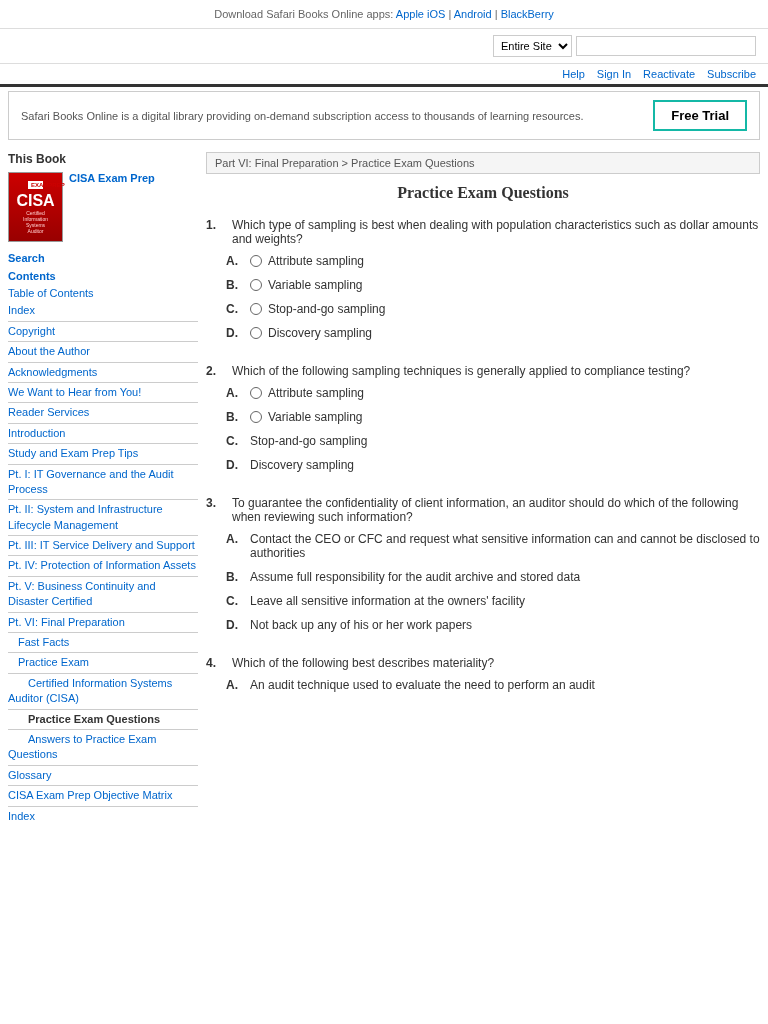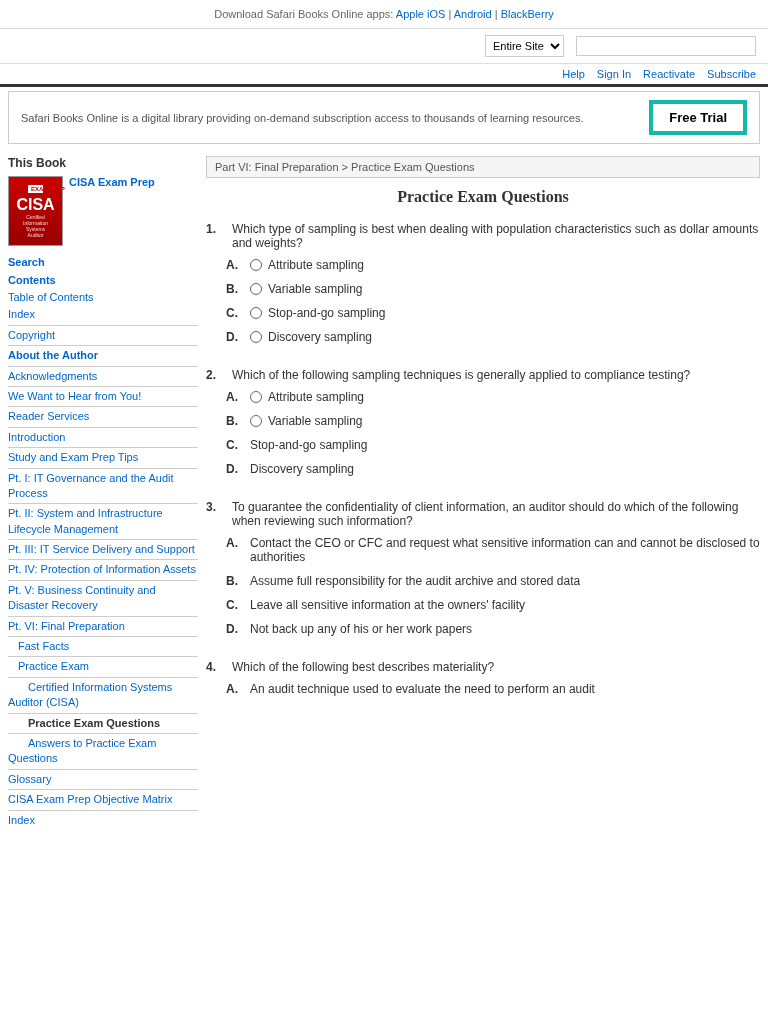--- a/index.html
+++ b/index.html
@@ -3,32 +3,32 @@
   <meta charset="utf-8">
   <style>
     * { margin: 0; padding: 0; box-sizing: border-box; }
     body { font-family: Arial, sans-serif; font-size: 12px; color: #333; background: #fff; width: 768px; }
 
     
     .top-bar { text-align: center; padding: 8px; font-size: 11px; color: #666; border-bottom: 1px solid #ddd; }
     .top-bar a { color: #0066cc; text-decoration: none; }
 
     
-    .search-bar { display: flex; justify-content: flex-end; align-items: center; padding: 6px 12px; border-bottom: 1px solid #ddd; gap: 8px; }
+    .search-bar { display: flex; justify-content: flex-end; align-items: center; padding: 6px 12px; border-bottom: 1px solid #ddd; }
     .search-bar select { font-size: 11px; border: 1px solid #ccc; padding: 3px; margin-right: 4px; background: #fff; }
     .search-bar input { font-size: 11px; border: 1px solid #ccc; padding: 3px; width: 180px; }
 
     
     .nav-bar { display: flex; justify-content: flex-end; align-items: center; padding: 4px 12px; border-bottom: 3px solid #333; gap: 12px; font-size: 11px; }
     .nav-bar a { color: #0066cc; text-decoration: none; }
 
     
     .promo-bar { display: flex; justify-content: space-between; align-items: center; padding: 8px 12px; border: 1px solid #ccc; margin: 4px 8px; background: #fff; }
     .promo-bar .promo-text { font-size: 11px; color: #555; }
-    .free-trial-btn { background: #fff; border: 4px solid #14b8a6; padding: 6px 16px; font-size: 13px; font-weight: bold; cursor: pointer; }
+    .free-trial-btn { background: #fff; border: 2px solid #14b8a6; padding: 6px 16px; font-size: 13px; font-weight: bold; cursor: pointer; }
 
     
     .main-layout { display: flex; padding: 8px; gap: 8px; }
 
     
     .sidebar { width: 190px; flex-shrink: 0; font-size: 11px; }
     .sidebar-title { font-weight: bold; color: #333; margin-bottom: 6px; font-size: 12px; }
     .book-cover { display: flex; align-items: flex-start; margin-bottom: 10px; gap: 6px; }
     .book-img { width: 55px; height: 70px; background: linear-gradient(to bottom, #cc0000, #990000); border: 1px solid #999; display: flex; flex-direction: column; align-items: center; justify-content: center; color: #fff; font-size: 7px; text-align: center; padding: 19px; }
     .book-img .exam-prep { background: #fff; color: #cc0000; font-size: 6px; font-weight: bold; padding: 1px 3px; margin-bottom: 3px; width: 100%; text-align: center; }
@@ -118,41 +118,41 @@
     <div class="sidebar-section">
       <div class="sidebar-section-title">Contents</div>
     </div>
 
     <ul class="sidebar-links">
       <li><a style="color: rgb(0, 102, 204); text-decoration: none;">Table of Contents</a></li>
       <li><a style="color: rgb(0, 102, 204); text-decoration: none;">Index</a></li>
       <hr class="sidebar-divider">
       <li><a style="color: rgb(0, 102, 204); text-decoration: none;">Copyright</a></li>
       <hr class="sidebar-divider">
-      <li><a style="color: rgb(0, 102, 204); text-decoration: none; font-weight: bold;">About the Author</a></li>
+      <li><a style="color: rgb(0, 102, 204); text-decoration: none;">About the Author</a></li>
       <hr class="sidebar-divider">
       <li><a style="color: rgb(0, 102, 204); text-decoration: none;">Acknowledgments</a></li>
       <hr class="sidebar-divider">
       <li><a style="color: rgb(0, 102, 204); text-decoration: none; margin-top: 38px;">We Want to Hear from You!</a></li>
       <hr class="sidebar-divider">
       <li><a style="color: rgb(0, 102, 204); text-decoration: none;">Reader Services</a></li>
       <hr class="sidebar-divider">
       <li><a style="color: rgb(0, 102, 204); text-decoration: none;">Introduction</a></li>
       <hr class="sidebar-divider">
       <li><a style="color: rgb(0, 102, 204); text-decoration: none;">Study and Exam Prep Tips</a></li>
       <hr class="sidebar-divider">
       <li><a style="color: rgb(0, 102, 204); text-decoration: none;">Pt. I: IT Governance and the Audit Process</a></li>
       <hr class="sidebar-divider">
       <li><a style="color: rgb(0, 102, 204); text-decoration: none;">Pt. II: System and Infrastructure Lifecycle Management</a></li>
       <hr class="sidebar-divider">
       <li><a style="color: rgb(0, 102, 204); text-decoration: none;">Pt. III: IT Service Delivery and Support</a></li>
       <hr class="sidebar-divider">
       <li><a style="color: rgb(0, 102, 204); text-decoration: none;">Pt. IV: Protection of Information Assets</a></li>
       <hr class="sidebar-divider">
-      <li><a style="color: rgb(0, 102, 204); text-decoration: none;">Pt. V: Business Continuity and Disaster Recovery</a></li>
+      <li><a style="color: rgb(0, 102, 204); text-decoration: none;">Pt. V: Business Continuity and Disaster Certified</a></li>
       <hr class="sidebar-divider">
       <li><a style="color: rgb(0, 102, 204); text-decoration: none;">Pt. VI: Final Preparation</a></li>
       <hr class="sidebar-divider">
       <li><a style="padding-left: 10px; color: rgb(0, 102, 204); text-decoration: none;">Fast Facts</a></li>
       <hr class="sidebar-divider">
       <li><a style="padding-left: 10px; color: rgb(0, 102, 204); text-decoration: none; margin-top: 15px;">Practice Exam</a></li>
       <hr class="sidebar-divider">
       <li><a style="padding-left: 20px; color: rgb(0, 102, 204); text-decoration: none;">Certified Information Systems Auditor (CISA)</a></li>
       <hr class="sidebar-divider">
       <li><a style="padding-left: 20px; font-weight: bold; color: rgb(51, 51, 51); text-decoration: none;" class="active-link">Practice Exam Questions</a></li>

